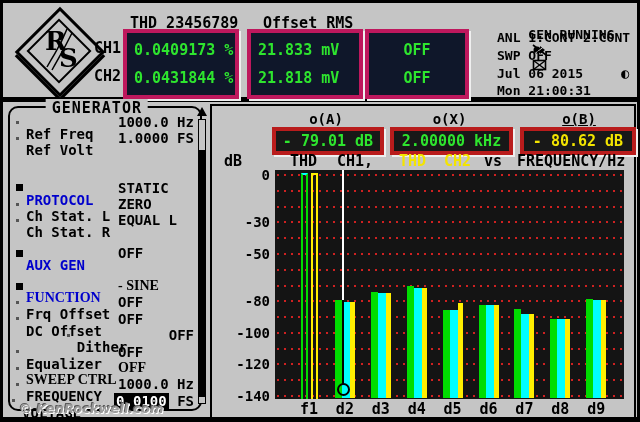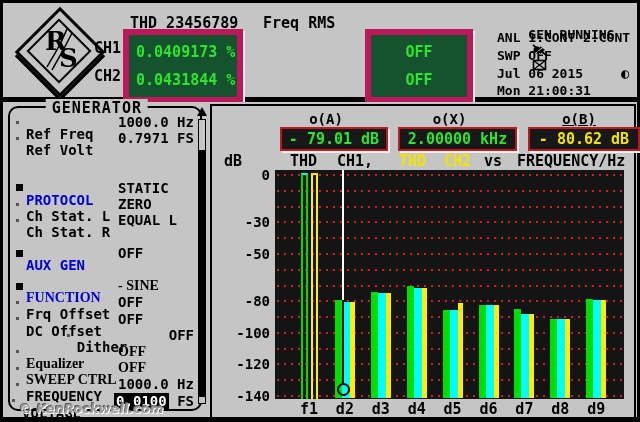--- a/index.html
+++ b/index.html
@@ -8,21 +8,21 @@
     background:#000;
     font-family:"DejaVu Sans Mono", monospace;
     -webkit-font-smoothing:none;
   }
   .panel-gray{position:absolute;background:#c5c5c5;}
   .mono{font-family:"DejaVu Sans Mono", monospace;font-weight:bold;color:#000;}
   
   #topbar{left:3px;top:3px;width:634px;height:94px;}
   .lbl{position:absolute;font-weight:bold;font-size:15px;color:#000;white-space:pre;}
   .disp{
-    position:absolute;background:#14532d;border:6px solid #be185d;
+    position:absolute;background:#0f172a;border:4px solid #be185d;
     box-shadow:2px 2px 0 #efefef;
   }
   .disp .row{height:28px;line-height:29px;padding-left:7px;font-size:15px;font-weight:bold;color:#2ee52e;white-space:pre;}
   .disp .row.center{text-align:center;padding-left:0;}
   .disp{padding-top:3px;}
   
   #logo{position:absolute;left:14px;top:6px;width:82px;height:82px;}
   .diam{position:absolute;transform:rotate(45deg);background:#c5c5c5;}
   .d1{left:11px;top:11px;width:58px;height:58px;border:3px solid #000;box-shadow:3px 3px 0 #000;}
   .d2{left:19px;top:19px;width:42px;height:42px;border:2px solid #000;}
@@ -52,21 +52,21 @@
   #gen-scroll{position:absolute;left:194px;top:5px;width:9px;height:297px;}
   #gen-scroll .arrow{position:absolute;left:0;top:0;width:0;height:0;border-left:5px solid transparent;border-right:5px solid transparent;border-bottom:9px solid #000;}
   #gen-scroll .track{position:absolute;left:1px;top:12px;width:6px;height:283px;border:1px solid #000;background:#c5c5c5;}
   #gen-scroll .thumb{position:absolute;left:1px;top:43px;width:6px;height:245px;background:#000;border:1px solid #000;}
   
   .watermark{position:absolute;font-family:"DejaVu Sans", sans-serif;font-style:italic;font-weight:bold;font-size:13px;color:#9b9b9b;text-shadow:1px 1px 0 #fff,-1px -1px 0 #5a5a5a;z-index:30;}
   #wm1{left:16px;top:299px;}
   
   #chartpanel{position:absolute;left:207px;top:2px;width:422px;height:311px;border:2px solid #000;background:#c5c5c5;}
   .obox-label{position:absolute;font-size:14px;font-weight:bold;text-align:center;}
-  .obox{position:absolute;height:20px;background:#181818;border:2px solid #b91c1c;box-shadow:2px 2px 0 #efefef;font-size:15px;font-weight:bold;line-height:20px;text-align:center;white-space:pre;margin-left:8px;}
+  .obox{position:absolute;height:20px;background:#181818;border:4px solid #b91c1c;box-shadow:2px 2px 0 #efefef;font-size:15px;font-weight:bold;line-height:20px;text-align:center;white-space:pre;}
   .green-txt{color:#2ee52e;}
   .yellow-txt{color:#f3e400;}
   .ctitle{position:absolute;top:46px;font-size:15px;font-weight:bold;white-space:pre;}
   #plot{position:absolute;left:63px;top:64px;width:349px;height:229px;background:#141414;overflow:hidden;}
   .gridline{position:absolute;left:2px;right:2px;height:2px;background:repeating-linear-gradient(to right,#cf2121 0 2px,transparent 2px 7px);}
   .ylab{position:absolute;left:12px;width:46px;text-align:right;font-size:14px;font-weight:bold;}
   .xlab{position:absolute;width:40px;text-align:center;font-size:15px;font-weight:bold;top:294px;}
   .bar{position:absolute;}
   .hollow{background:transparent;border:2px solid;}
   #cursor-line-white{position:absolute;width:2px;background:#fff;}
@@ -91,21 +91,25 @@
 
   <div class="lbl" style="left:127px;top:11px;">THD 23456789</div>
   <div class="lbl" style="left:91px;top:36px;">CH1</div>
   <div class="lbl" style="left:91px;top:64px;">CH2</div>
 
   <div class="disp" style="left:120px;top:26px;width:108px;height:59px;">
     <div class="row">0.0409173 %</div>
     <div class="row">0.0431844 %</div>
   </div>
 
-  <div class="lbl" style="left:260px;top:11px;">Freq RMS</div>
+  <div class="lbl" style="left:260px;top:11px;">Offset RMS</div>
+  <div class="disp" style="left:244px;top:26px;width:108px;height:59px;">
+    <div class="row">21.833 mV</div>
+    <div class="row">21.818 mV</div>
+  </div>
 
   <div class="disp" style="left:362px;top:26px;width:96px;height:59px;">
     <div class="row center">OFF</div>
     <div class="row center">OFF</div>
   </div>
 
   <div class="status-line" style="top:9px;">
     <span>GEN RUNNING</span>
     <svg class="sicon" width="15" height="12">
       <circle cx="5" cy="6" r="3.5" fill="#000"></circle>
@@ -125,30 +129,30 @@
   <div class="status-line" style="left:618px;top:62px;font-size:14px;">◐</div>
   <div class="status-line" style="top:80px;">Mon 21:00:31</div>
 </div>
 
 <div class="panel-gray" id="mainarea">
 
   <div id="genpanel">
     <div class="title mono">GENERATOR</div>
     <div id="menu-rows">
         <div class="menurow" style="top: 6px;"><span class="bullet"><span class="dt"></span></span><span class="mlabel">Ref Freq</span><span class="mvalue">1000.0 Hz</span></div>
-        <div class="menurow" style="top: 22.4px;"><span class="bullet"><span class="dt"></span></span><span class="mlabel">Ref Volt</span><span class="mvalue">0.7971 FS</span></div>
+        <div class="menurow" style="top: 22.4px;"><span class="bullet"><span class="dt"></span></span><span class="mlabel">Ref Volt</span><span class="mvalue">1.0000 FS</span></div>
         <div class="menurow" style="top: 71.6px;"><span class="bullet"><span class="sq"></span></span><span class="mlabel blue">PROTOCOL</span><span class="mvalue">STATIC</span></div>
         <div class="menurow" style="top: 88px;"><span class="bullet"><span class="dt"></span></span><span class="mlabel">Ch Stat. L</span><span class="mvalue">ZERO</span></div>
         <div class="menurow" style="top: 104.4px;"><span class="bullet"><span class="dt"></span></span><span class="mlabel">Ch Stat. R</span><span class="mvalue">EQUAL L</span></div>
         <div class="menurow" style="top: 137.2px;"><span class="bullet"><span class="sq"></span></span><span class="mlabel blue">AUX GEN</span><span class="mvalue">OFF</span></div>
         <div class="menurow" style="top: 170px; font-family: Liberation Serif, serif;"><span class="bullet"><span class="sq"></span></span><span class="mlabel blue">FUNCTION</span><span class="mvalue">- SINE</span></div>
         <div class="menurow" style="top: 186.4px;"><span class="bullet"><span class="dt"></span></span><span class="mlabel">Frq Offset</span><span class="mvalue">OFF</span></div>
         <div class="menurow" style="top: 202.8px;"><span class="bullet"><span class="dt"></span></span><span class="mlabel">DC Offset</span><span class="mvalue">OFF</span></div>
         <div class="menurow" style="top: 219.2px; justify-content: flex-end;"><span class="bullet"><span class="dt"></span></span><span class="mlabel">Dither</span><span class="mvalue">OFF</span></div>
-        <div class="menurow" style="top: 235.6px; font-family: Liberation Serif, serif;"><span class="bullet"><span class="dt"></span></span><span class="mlabel">Equalizer</span><span class="mvalue">OFF</span></div>
+        <div class="menurow" style="top: 235.6px;"><span class="bullet"><span class="dt"></span></span><span class="mlabel">Equalizer</span><span class="mvalue">OFF</span></div>
         <div class="menurow" style="top: 252px; font-family: Liberation Serif, serif;"><span class="bullet"><span class="dt"></span></span><span class="mlabel">SWEEP CTRL</span><span class="mvalue">OFF</span></div>
         <div class="menurow" style="top: 268.4px;"><span class="bullet"><span class="dt"></span></span><span class="mlabel">FREQUENCY</span><span class="mvalue">1000.0 Hz</span></div>
         <div class="menurow" style="top: 284.8px; justify-content: flex-end;"><span class="bullet"><span class="dt"></span></span><span class="mlabel">VOLTAGE</span><span class="mvalue"><span class="hl"><span>0.0</span><span class="cursor-digit">1</span><span>00</span></span><span> FS</span></span></div>
       </div>
   </div>
 
   <div id="gen-scroll">
     <div class="arrow"></div>
     <div class="track"></div>
     <div class="thumb"></div>

